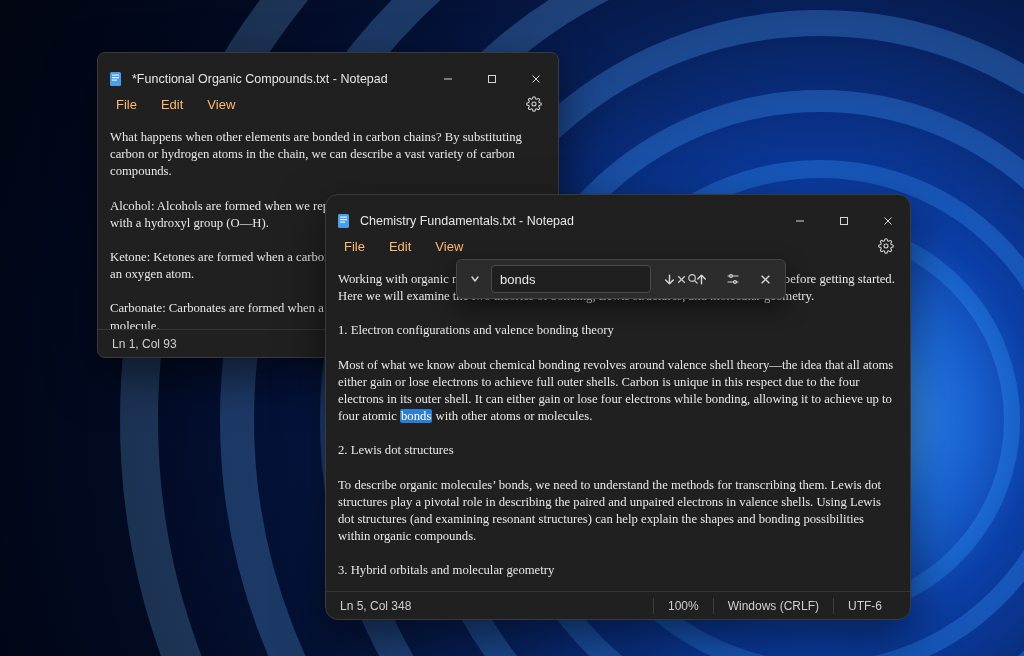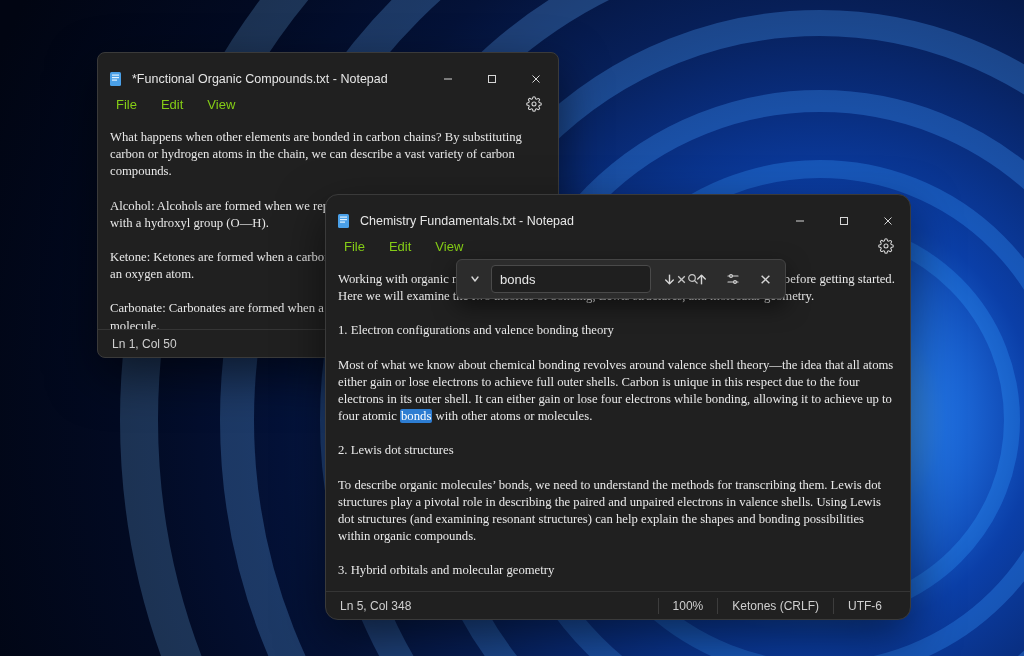--- a/index.html
+++ b/index.html
@@ -69,21 +69,21 @@
   .menubar {
     height: 34px;
     display: flex;
     align-items: center;
     padding: 0 8px;
     gap: 4px;
   }
   .menu-item {
     padding: 4px 10px;
     font-size: 13px;
-    color: #84cc16;
+    color: #fdba74;
     border-radius: 4px;
   }
   .menu-spacer { flex: 1; }
   .gear {
     width: 32px; height: 32px;
     display: flex; align-items: center; justify-content: center;
     color: #d6d6d6;
   }
   .editor {
     flex: 1;
@@ -220,21 +220,21 @@
   <div class="editor">What happens when other elements are bonded in carbon chains? By substituting carbon or hydrogen atoms in the chain, we can describe a vast variety of carbon compounds.
 
 Alcohol: Alcohols are formed when we replace either a hydrogen or a carbon atom with a hydroxyl group (O—H).
 
 Ketone: Ketones are formed when a carbon atom in the chain is double-bonded with an oxygen atom.
 
 Carbonate: Carbonates are formed when a carbon or hydrogen is replaced by a CO3 molecule.
 
 Amines: Amines are formed when a carbon or hydrogen atom in the chain is replaced by an NH2 molecule.</div>
   <div class="statusbar">
-    <div class="status-chunk" style="padding-left:0">Ln 1, Col 50</div>
+    <div class="status-chunk" style="padding-left:0">Ln 1, Col 93</div>
     <div style="flex:1"></div>
     <div class="sep"></div>
     <div class="status-chunk">100%</div>
   </div>
 </div>
 
 <div class="window" style="left:325px; top:194px; width:586px; height:426px;border-radius:13px;">
   <div class="titlebar">
     <span class="title-icon">
       <svg viewBox="0 0 16 16">
@@ -290,21 +290,21 @@
 3. Hybrid orbitals and molecular geometry
 
 Understanding the electron orbital shells can help illuminate the eventual shapes and resulting bonds in organic compounds. Just knowing the chemical elements that comprise a molecule can tell us its basic shape, the angle of its bonds, and its underlying properties.</div>
 
   <div class="statusbar">
     <div class="status-chunk" style="padding-left:0">Ln 5, Col 348</div>
     <div style="flex:1"></div>
     <div class="sep"></div>
     <div class="status-chunk">100%</div>
     <div class="sep"></div>
-    <div class="status-chunk">Ketones (CRLF)</div>
+    <div class="status-chunk">Windows (CRLF)</div>
     <div class="sep"></div>
     <div class="status-chunk">UTF-6</div>
   </div>
 
   <div class="findbar">
     <div class="find-expand">
       <svg width="12" height="12" viewBox="0 0 12 12">
           <polyline points="3,4 6,8 9,4" fill="none" stroke="currentColor" stroke-width="1.4" stroke-linecap="round" stroke-linejoin="round"></polyline>
         </svg>
     </div>

